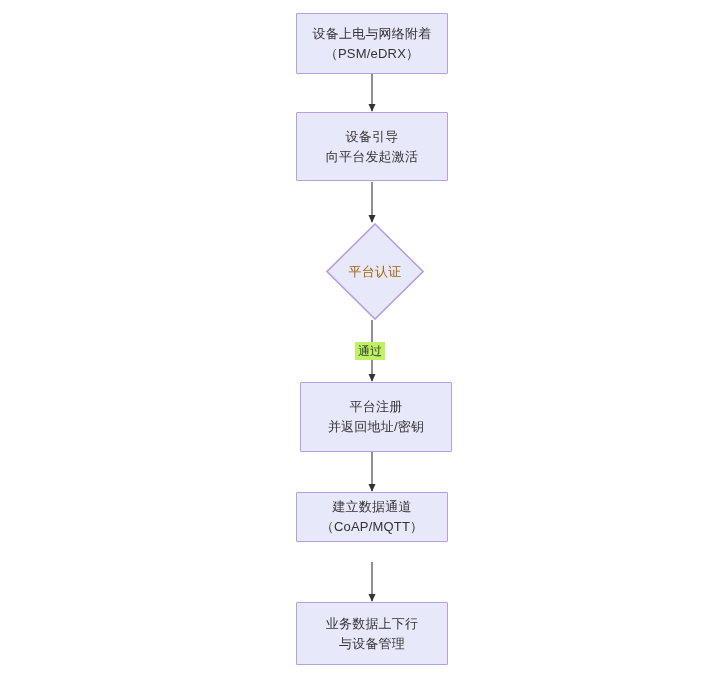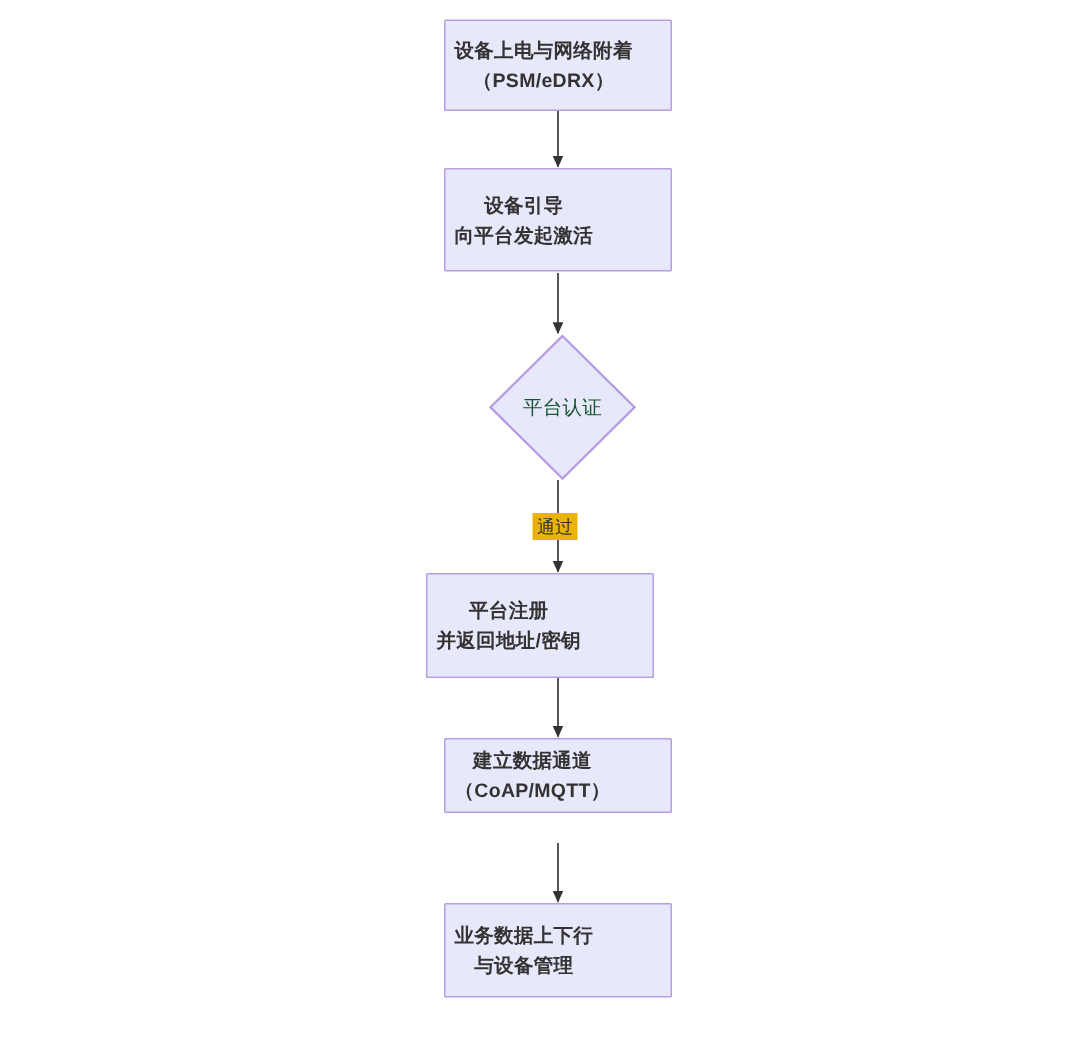--- a/index.html
+++ b/index.html
@@ -27,22 +27,22 @@
     top: 0;
     width: 726px;
     height: 700px;
     pointer-events: none;
   }
   .node {
     position: absolute;
     box-sizing: border-box;
     display: flex;
     align-items: center;
+    justify-content: center;
     text-align: center;
-    font-weight: bold;
   }
   .node-process {
     background: #e8e8fb;
     border: 1.6px solid #b79ee0;
     border-radius: 1px;
   }
   .node-label {
     font-size: 13px;
     line-height: 20px;
     color: #333333;
@@ -61,30 +61,30 @@
     left: 0;
     top: 0;
     width: 100%;
     height: 100%;
   }
   .decision-label {
     position: relative;
     z-index: 2;
     font-size: 13px;
     line-height: 20px;
-    color: #14532d;
+    color: #a16207;
     letter-spacing: 0.2px;
     text-align: center;
   }
   .edge-label {
     position: absolute;
     font-size: 12px;
     line-height: 16px;
     color: #333333;
-    background: #eab308;
+    background: #bef264;
     padding: 1px 3px;
     white-space: nowrap;
   }
 </style>
 </head>
 <body>
 
 <div id="flow-canvas">
 
   <svg class="edges-layer" viewBox="0 0 726 700" width="726" height="700" xmlns="http://www.w3.org/2000/svg">
@@ -127,21 +127,21 @@
 
   <div class="node-decision-wrap" style="left:326px; top:223px; width:98px; height:97px;">
     <svg class="node-decision-shape" viewBox="0 0 98 97" preserveAspectRatio="none" xmlns="http://www.w3.org/2000/svg">
       <polygon points="49,1 97,48.5 49,96 1,48.5" fill="#e8e8fb" stroke="#b79ee0" stroke-width="1.6"></polygon>
     </svg>
     <span class="decision-label">平台认证</span>
   </div>
 
   <span class="edge-label" style="left:355px; top:342px;">通过</span>
 
-  <div class="node node-process" style="left:284px; top:382px; width:152px; height:70px;">
+  <div class="node node-process" style="left:300px; top:382px; width:152px; height:70px;">
     <span class="node-label">平台注册
 并返回地址/密钥</span>
   </div>
 
   <div class="node node-process" style="left:296px; top:492px; width:152px; height:50px;">
     <span class="node-label">建立数据通道
 （CoAP/MQTT）</span>
   </div>
 
   <div class="node node-process" style="left:296px; top:602px; width:152px; height:63px;">

